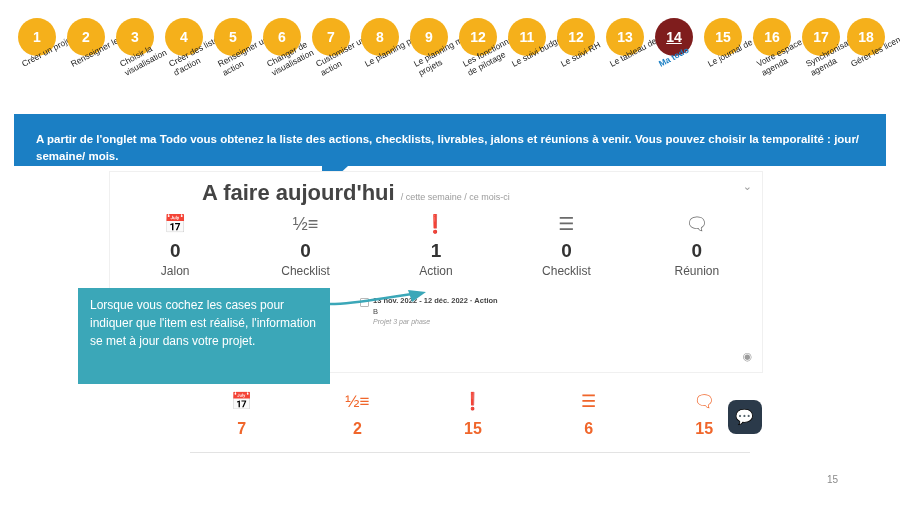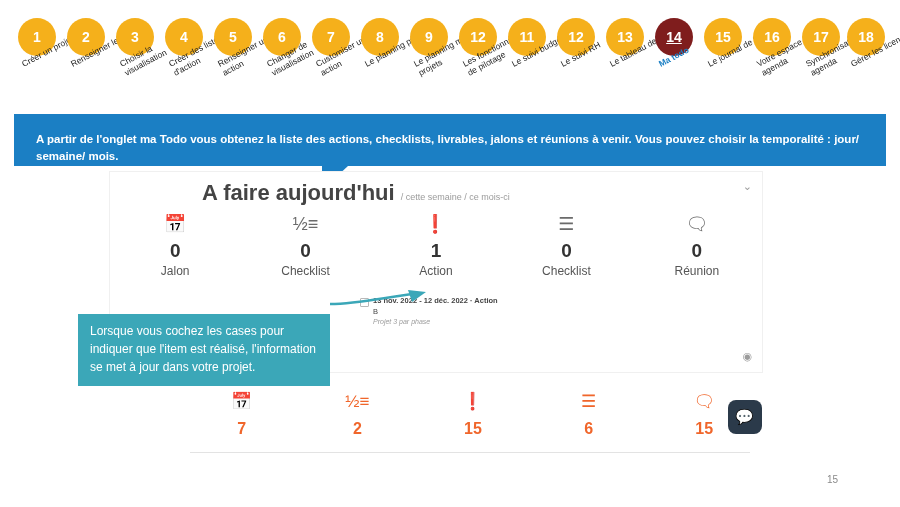--- a/index.html
+++ b/index.html
@@ -224,24 +224,23 @@
     font-size: 11px;
     color: #9b9b9b;
   }
 
   
   #callout {
     position: absolute;
     left: 78px;
     top: 288px;
     width: 252px;
-    height: 72px;
+    height: 96px;
     background: #3ba7b8;
     color: #ffffff;
-    margin-top: 26px;
   }
   #callout p {
     margin: 0;
     padding: 8px 12px;
     font-size: 12px;
     line-height: 18px;
   }
   #callout-arrow {
     position: absolute;
     left: 330px;

